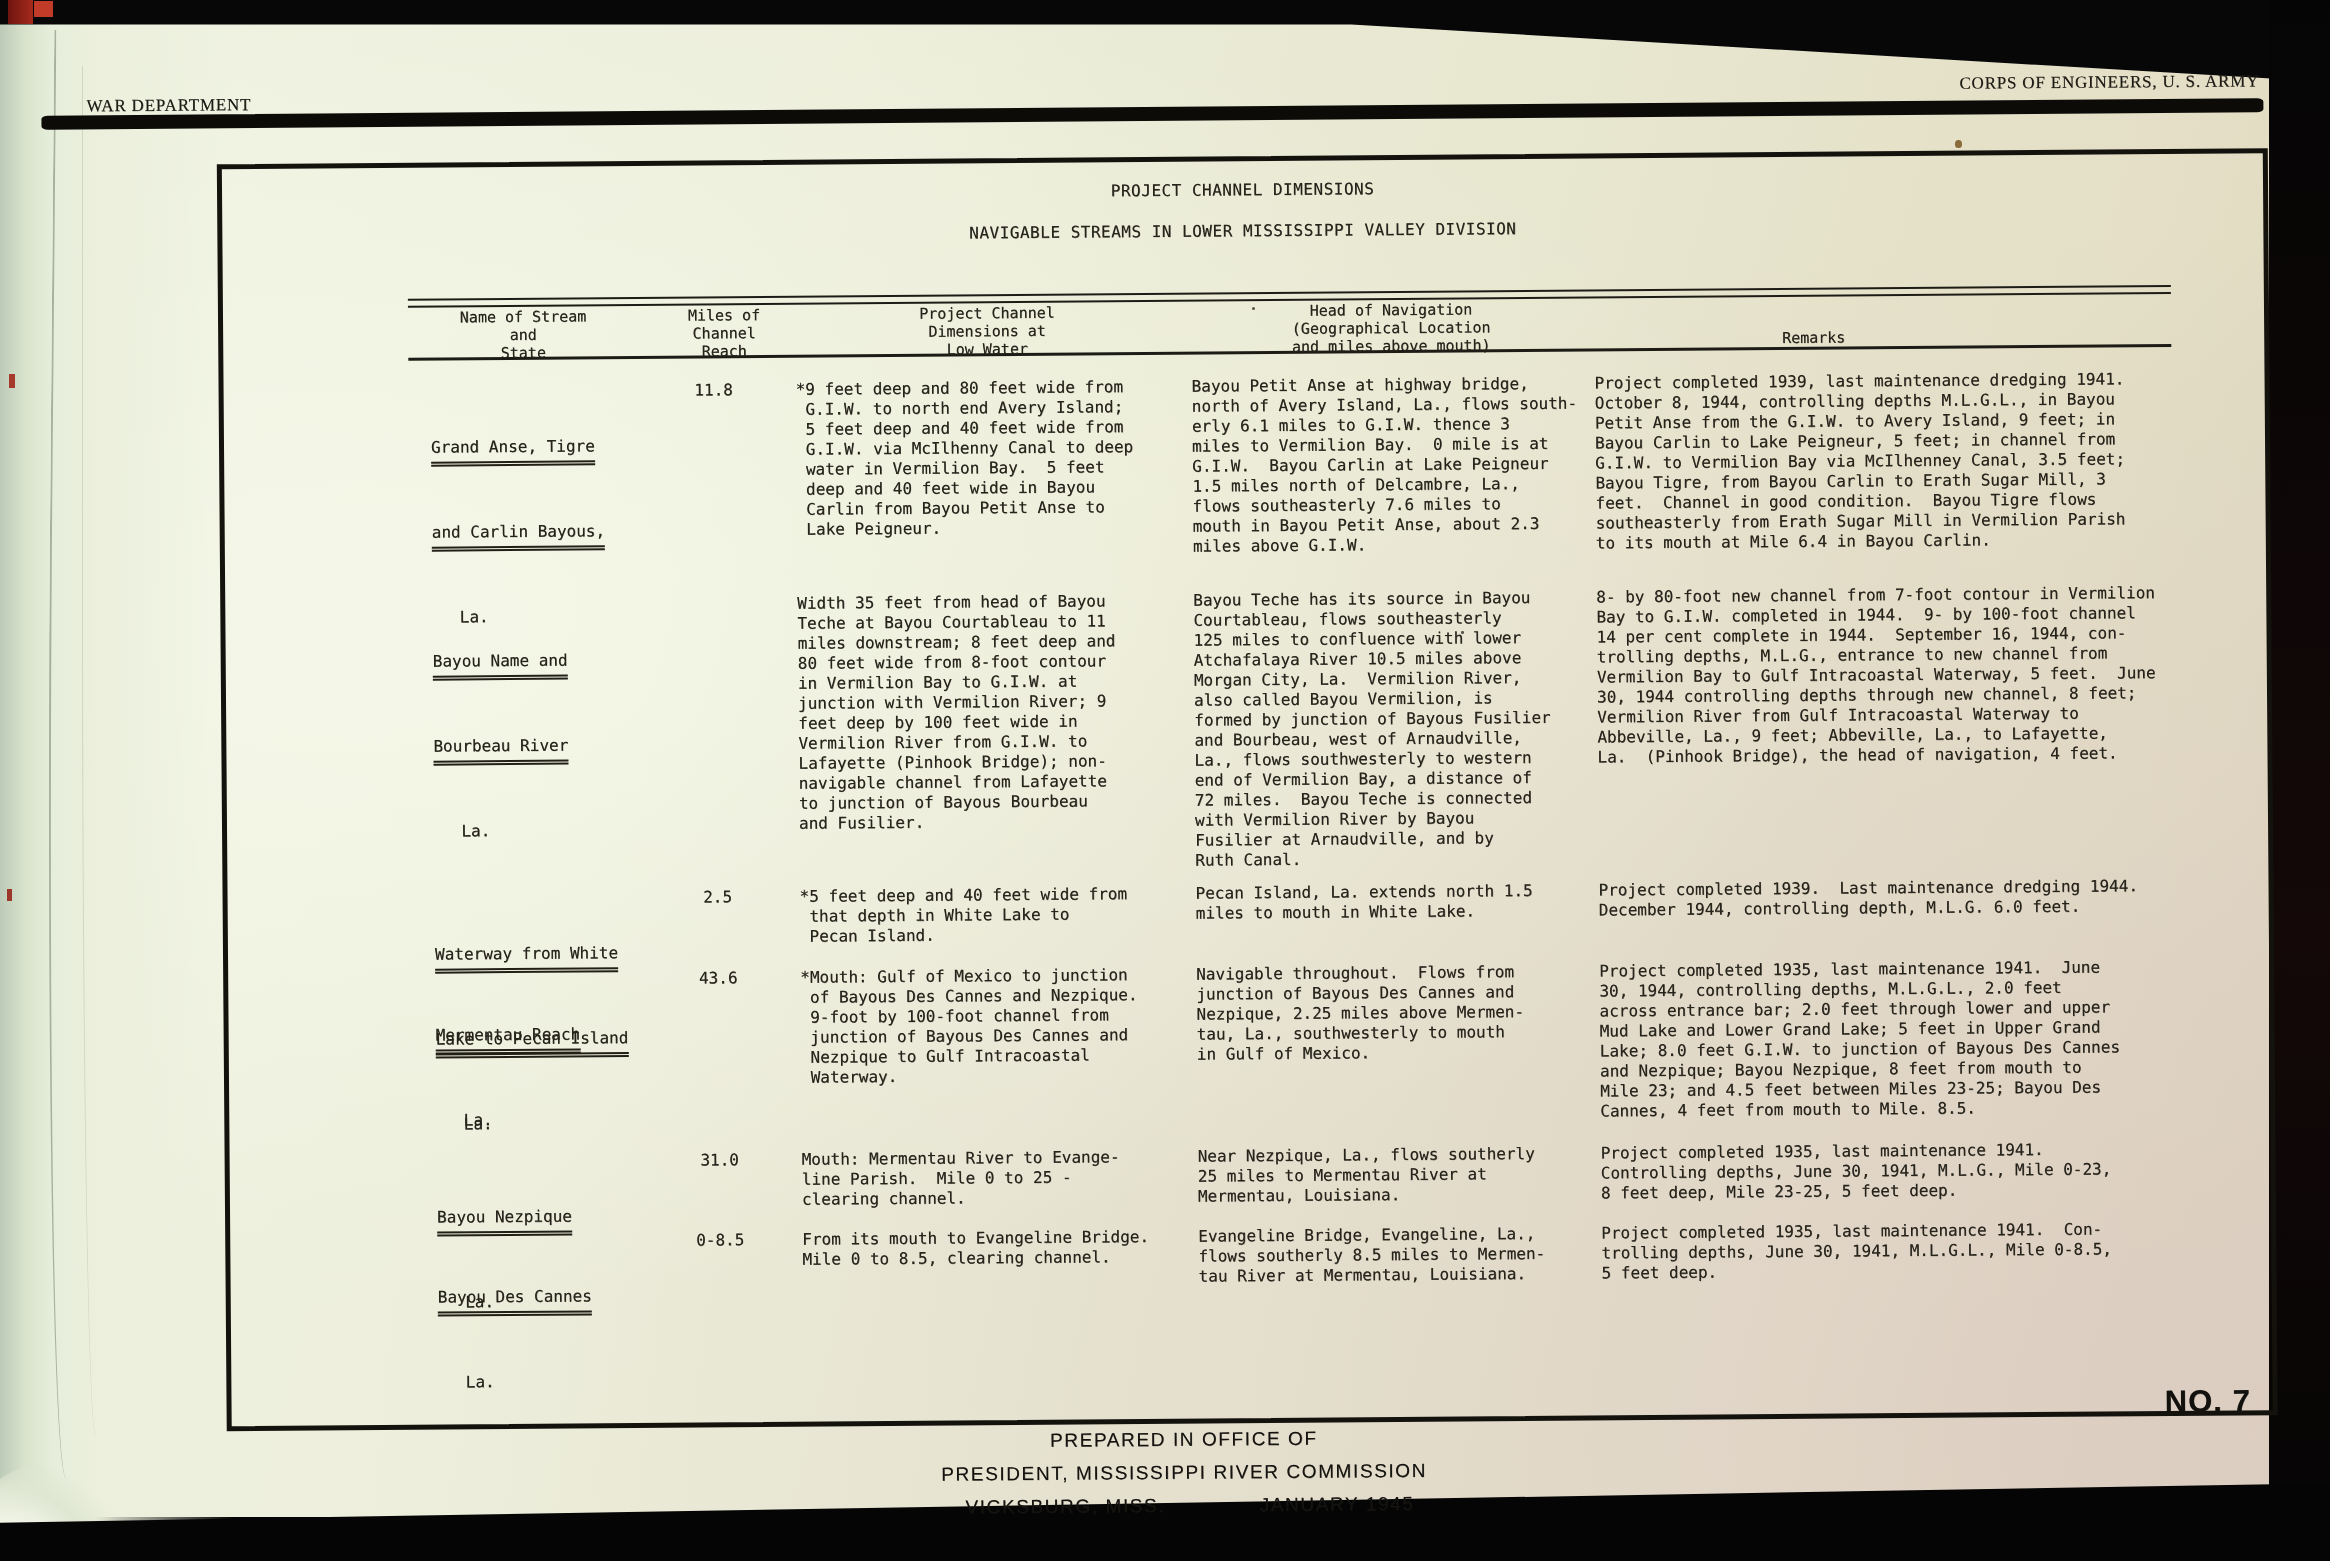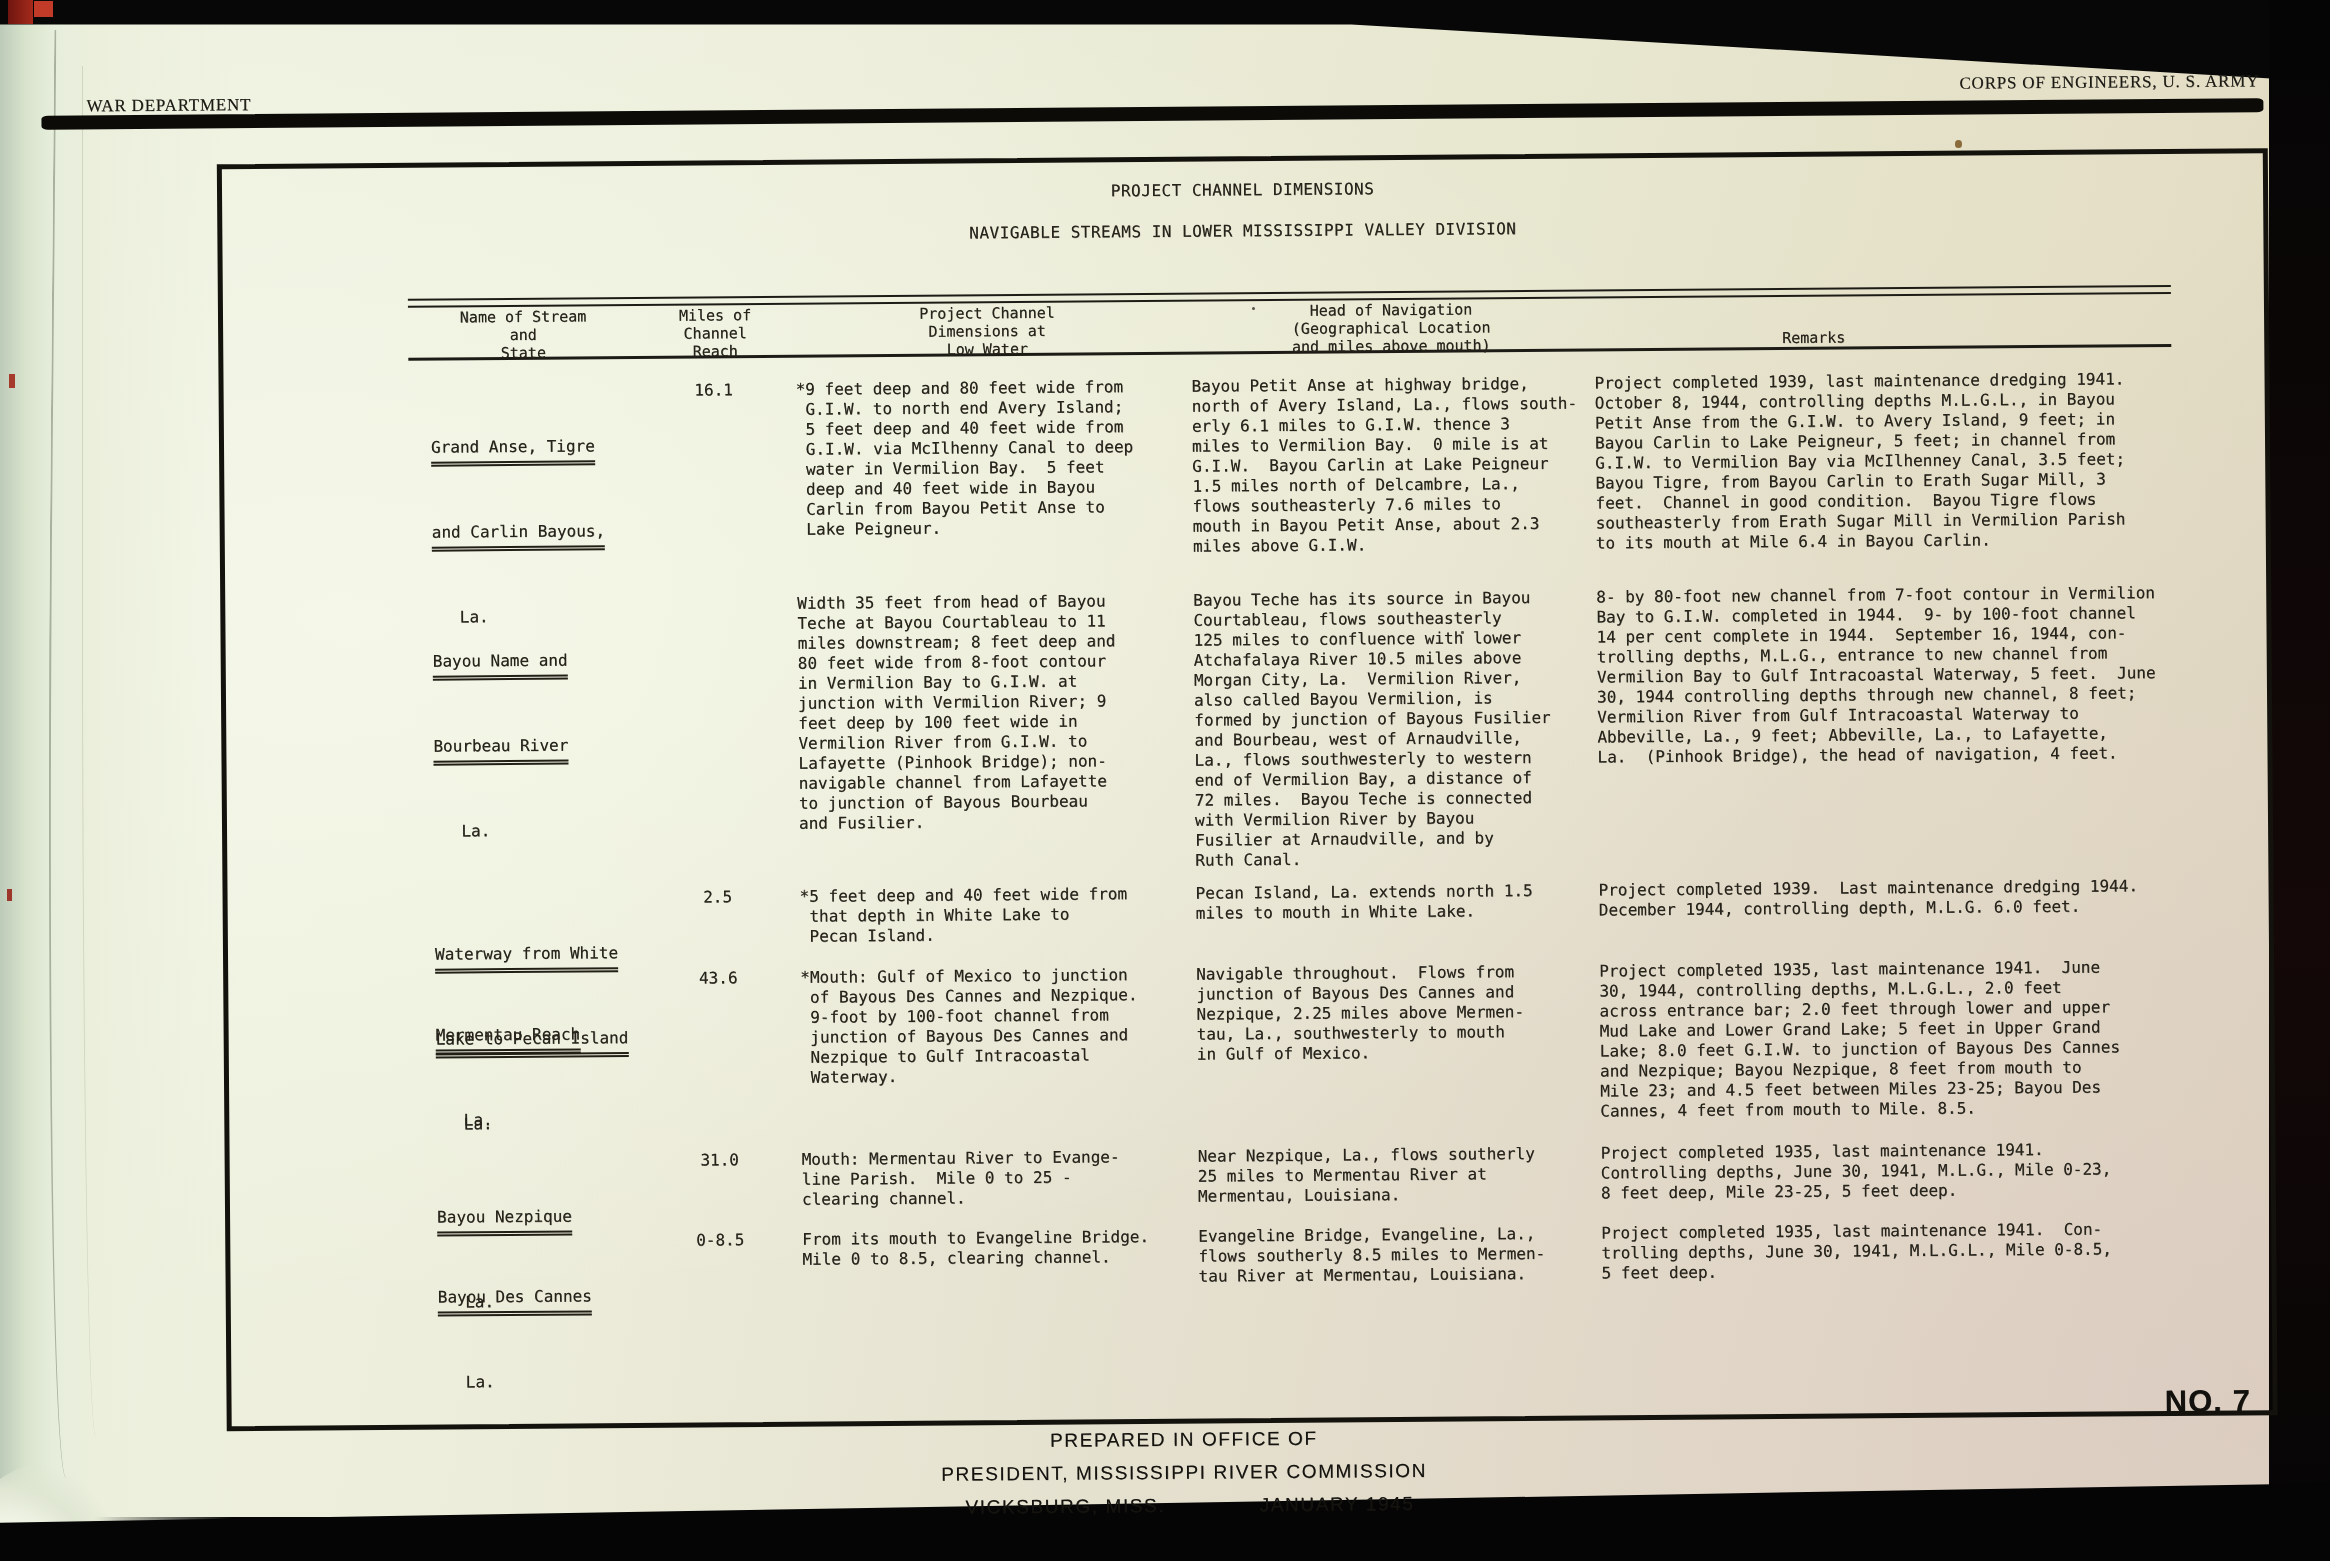--- a/index.html
+++ b/index.html
@@ -57,21 +57,21 @@
   .t2{top:222px;}
   
   .rule{position:absolute;left:412px;width:1763px;background:#1d1b15;}
   .rule-a{top:293px;height:2.2px;}
   .rule-b{top:300px;height:1.6px;}
   .rule-c{top:352px;height:2.7px;}
   .thead{position:absolute;top:303px;left:412px;width:1763px;height:50px;
     font-size:15px;line-height:18px;}
   .th{position:absolute;text-align:center;white-space:pre-line;}
   .th1{left:0;width:230px;}
-  .th2{left:263px;width:88px;}
+  .th2{left:272px;width:88px;}
   .th3{left:387px;width:384px;}
   .th4{left:783px;width:400px;text-align:center;}
   .th5{left:1186px;width:439px;top:31px;}
   .row{position:absolute;left:412px;width:1763px;font-size:16px;line-height:20px;}
   .cell{position:absolute;top:0;white-space:pre-wrap;}
   .c-name{left:22px;width:225px;line-height:26px;}
   .c-name .nline{display:inline-block;border-bottom:5px double #221f17;padding-bottom:0.5px;margin-bottom:1.6px;}
   .c-name .state{padding-left:27.4px;}
   .c-miles{left:265px;width:80px;text-align:center;}
   .c-dims{left:387px;width:387px;}
@@ -136,21 +136,21 @@
 and miles above mouth)</div>
     <div class="th th5">Remarks</div>
   </div>
 
   <div class="row r0">
     <div class="cell c-name">
       <div><span class="nline">Grand Anse, Tigre</span></div>
       <div><span class="nline">and Carlin Bayous,</span></div>
       <div class="state">La.</div>
     </div>
-    <div class="cell c-miles">16.1</div>
+    <div class="cell c-miles">11.8</div>
     <div class="cell c-dims">*9 feet deep and 80 feet wide from
  G.I.W. to north end Avery Island;
  5 feet deep and 40 feet wide from
  G.I.W. via McIlhenny Canal to deep
  water in Vermilion Bay.  5 feet
  deep and 40 feet wide in Bayou
  Carlin from Bayou Petit Anse to
  Lake Peigneur.</div>
     <div class="cell c-head">Bayou Petit Anse at highway bridge,
 north of Avery Island, La., flows south-

